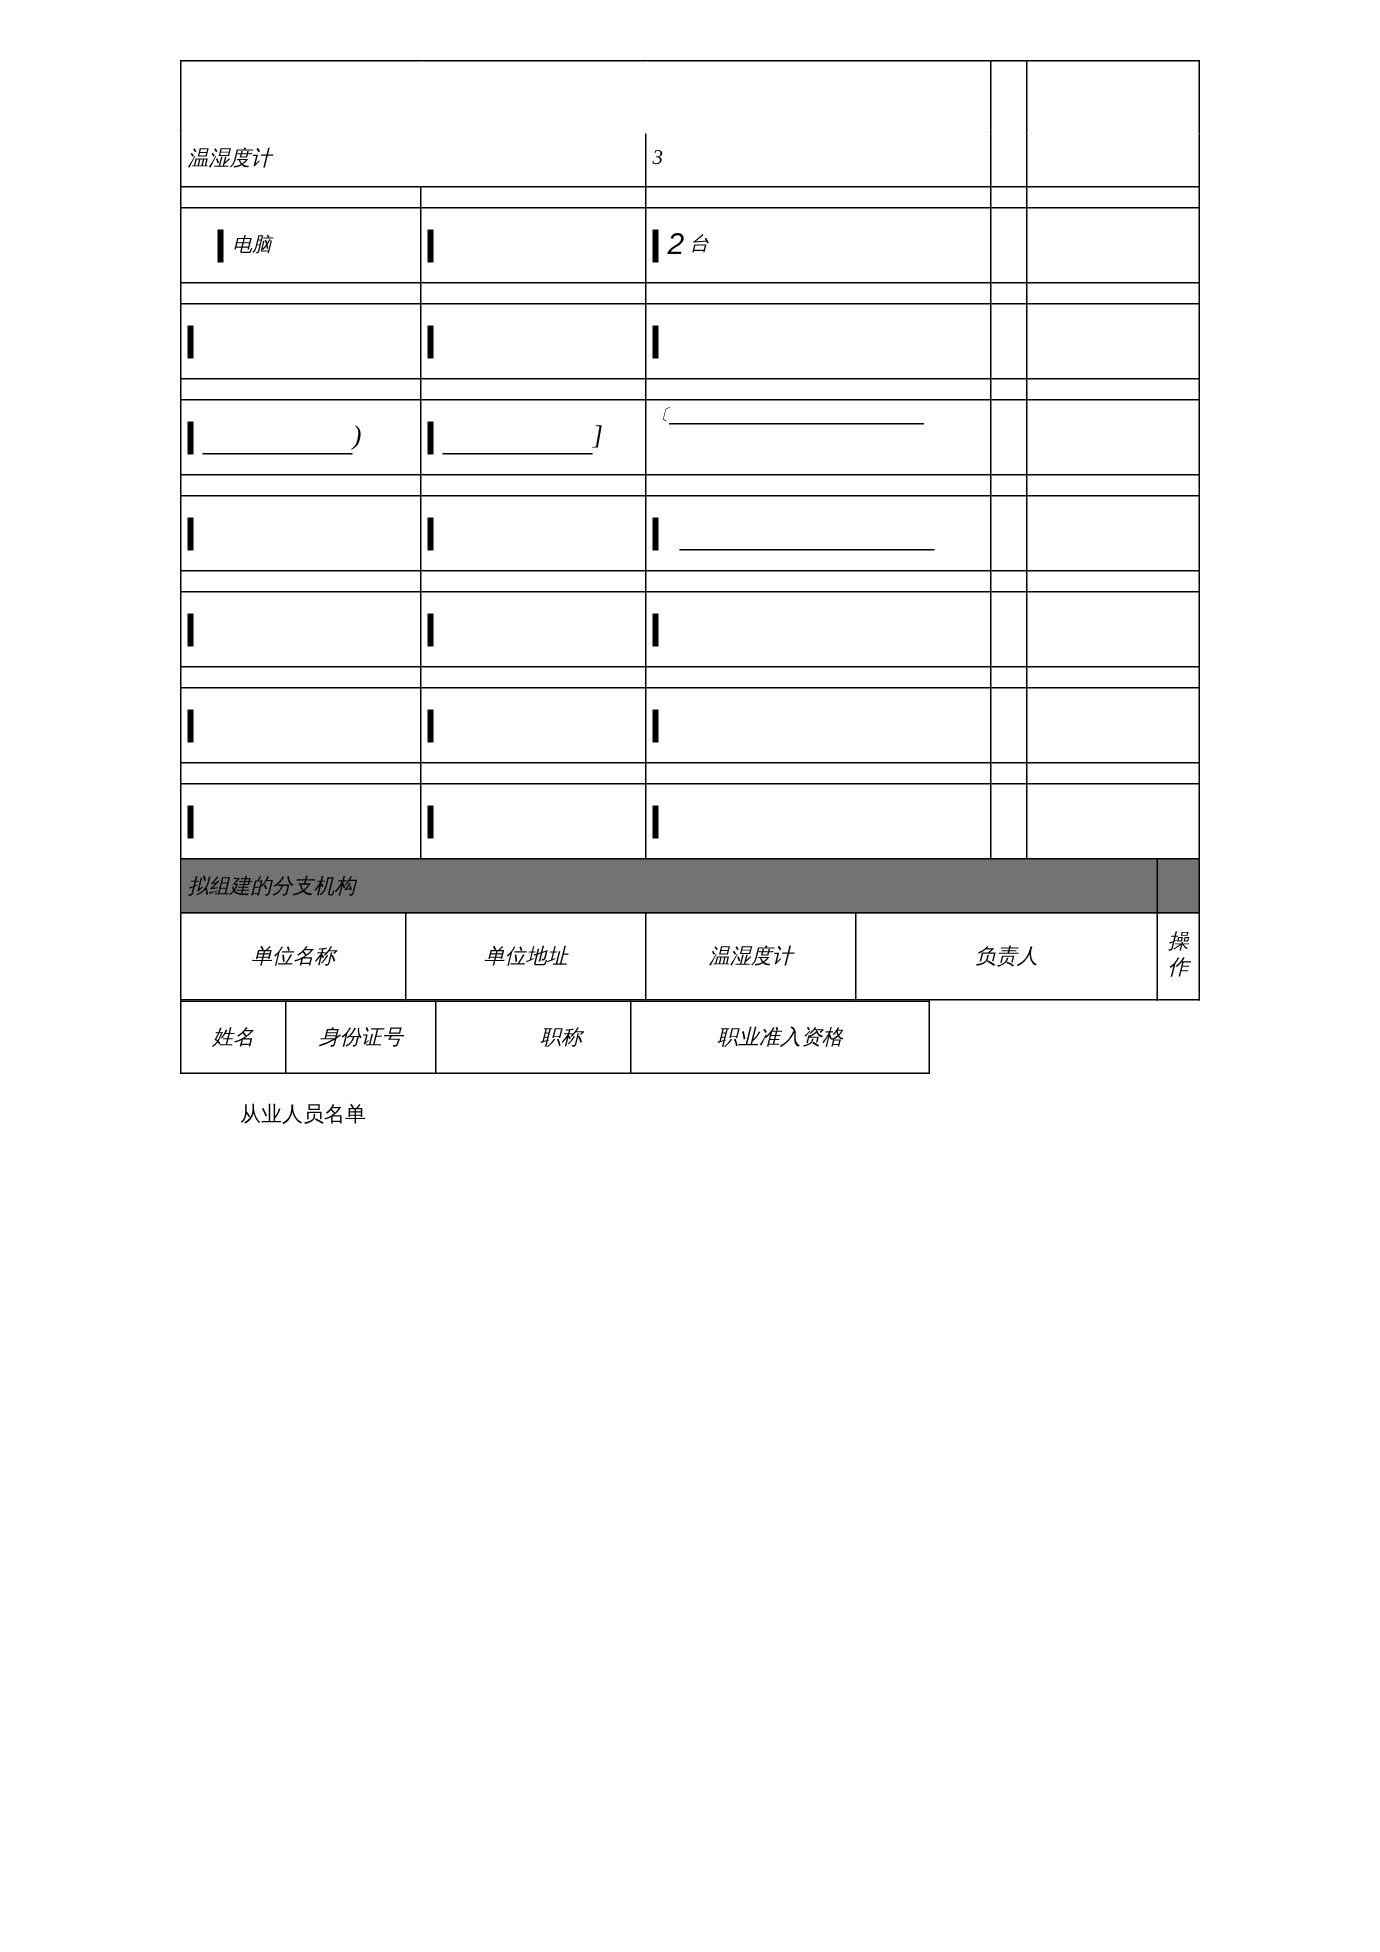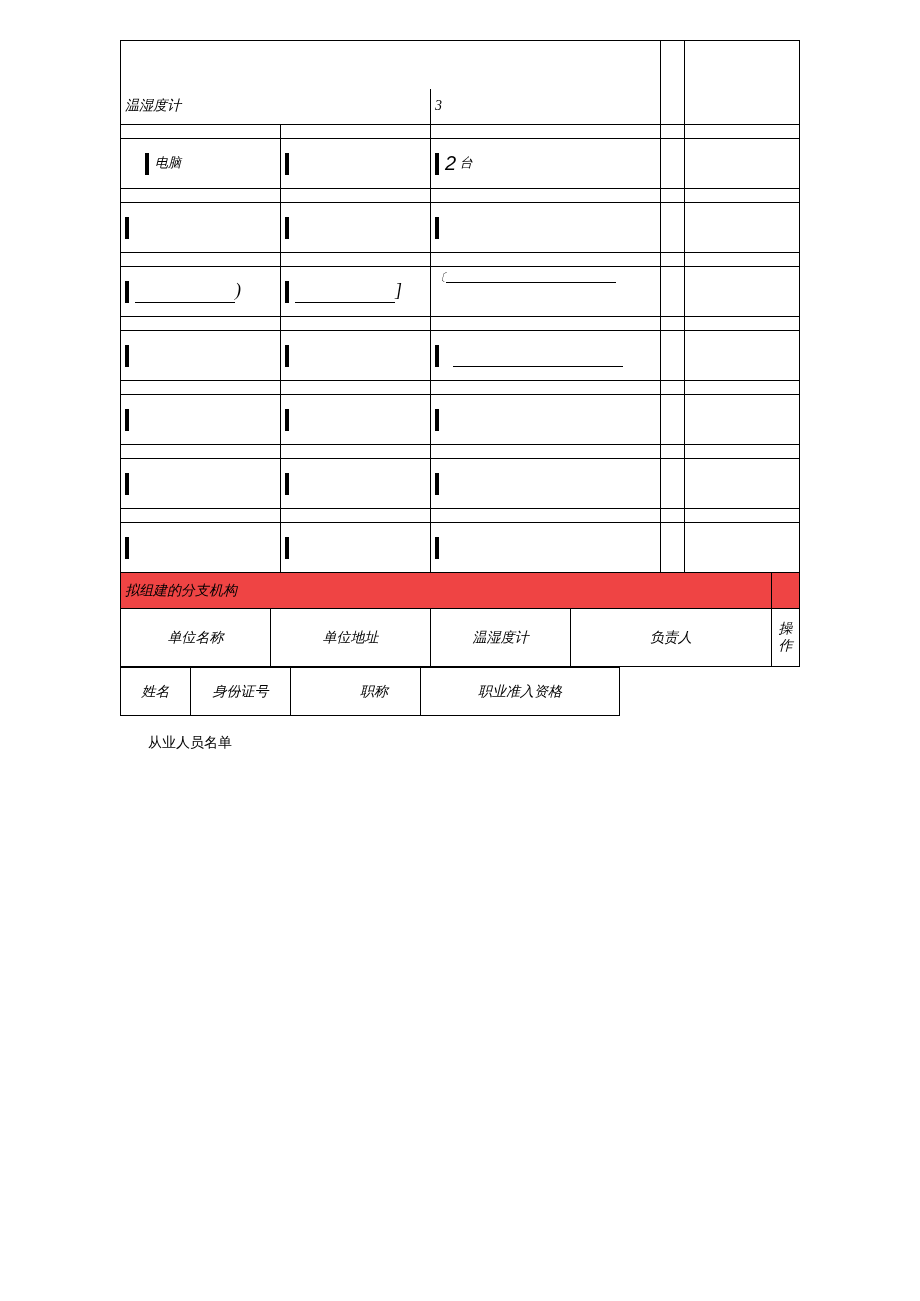--- a/index.html
+++ b/index.html
@@ -43,21 +43,21 @@
       height: 14px;
       vertical-align: bottom;
     }
     .big {
       font-size: 20px;
       font-family: Arial, sans-serif;
       vertical-align: middle;
     }
     .small { font-size: 13px; }
     .hdr-strip {
-      background: #ef4444;
+      background: #737373;
     }
     .section-label {
       font-size: 14px;
       margin: 18px 0 6px 8px;
     }
     .branch-tbl td, .branch-tbl th { text-align: center; height: 58px; }
     .branch-tbl .strip td { height: 36px; text-align: left; }
     .pharm-tbl { width: 500px; }
     .pharm-tbl th, .pharm-tbl td { text-align: center; height: 48px; }
     .pharm-tbl td.l { text-align: left; }
@@ -207,15 +207,15 @@
     <tbody>
         <tr>
       <th style="width:70px;"><span>姓名</span></th>
       <th style="width:100px;"><span>身份证号</span></th>
       <th style="width:130px;padding-left:41px;"><span>职称</span></th>
       <th><span>职业准入资格</span></th>
     </tr>
   </tbody>
     </table>
 
-  <div class="section-label" style="margin-left:28px;"><span>从业人员名单</span></div>
+  <div class="section-label" style="margin-left:40px;"><span>从业人员名单</span></div>
 
 </div>
 
 </body></html>

